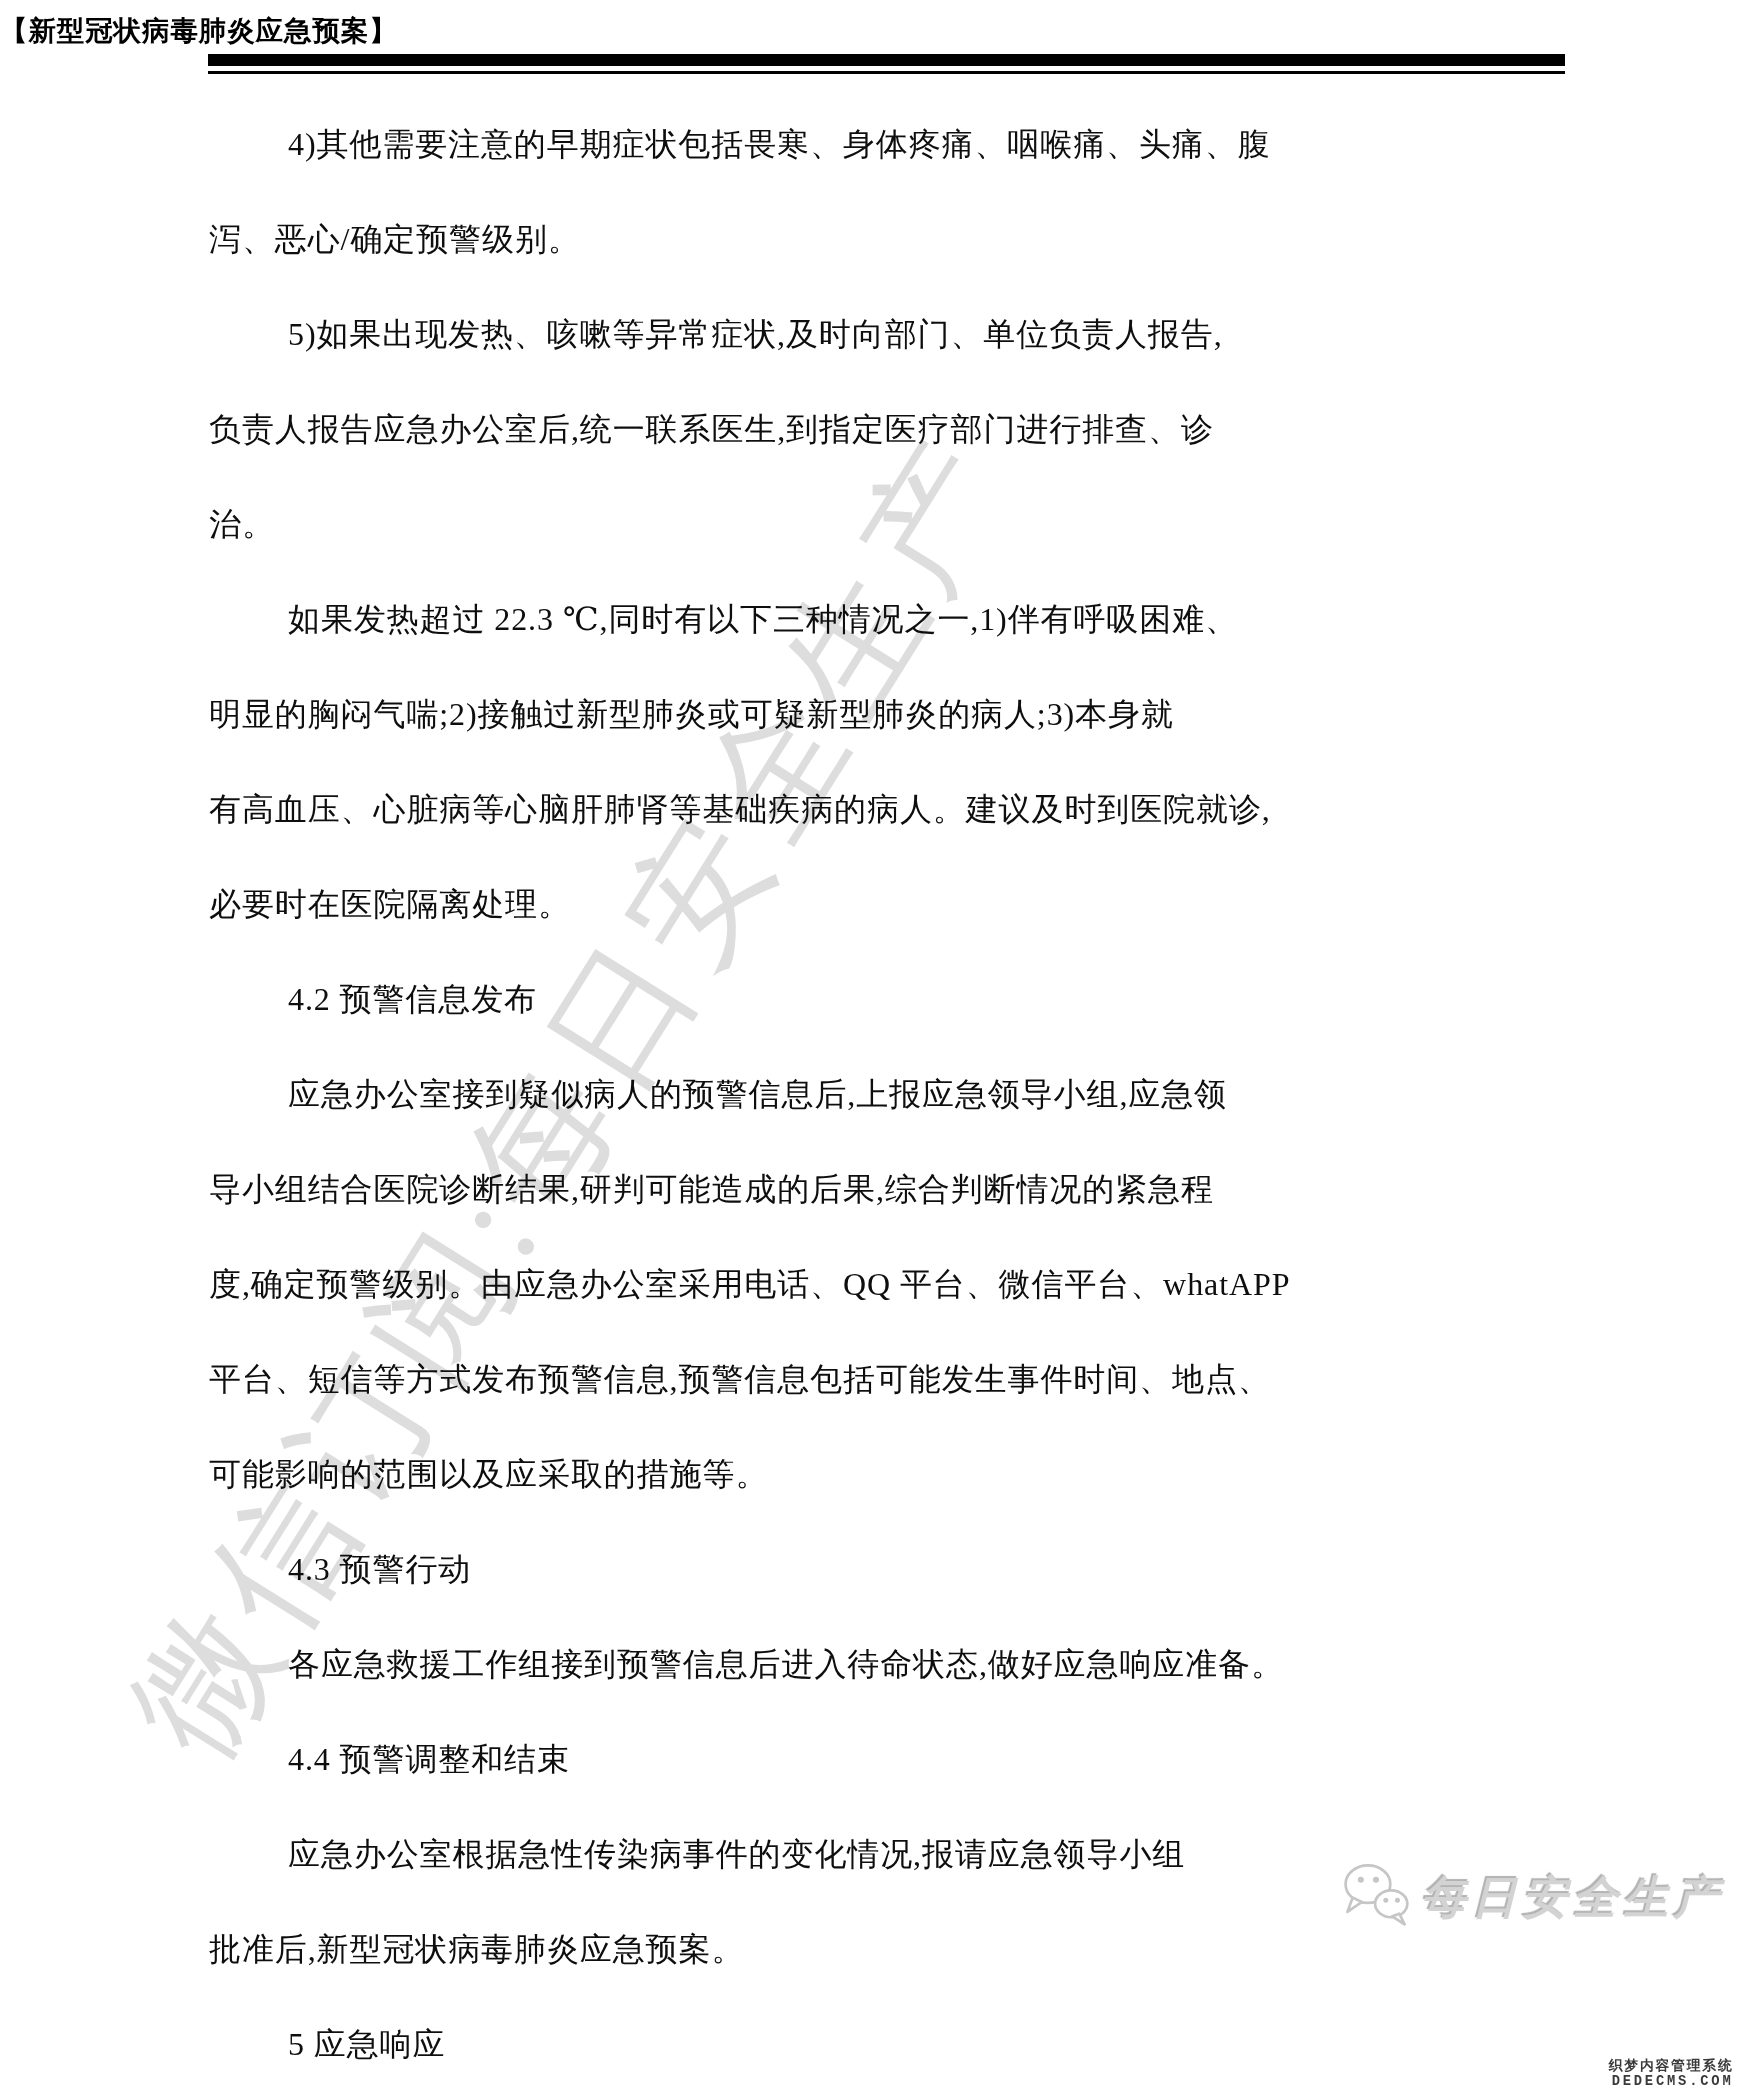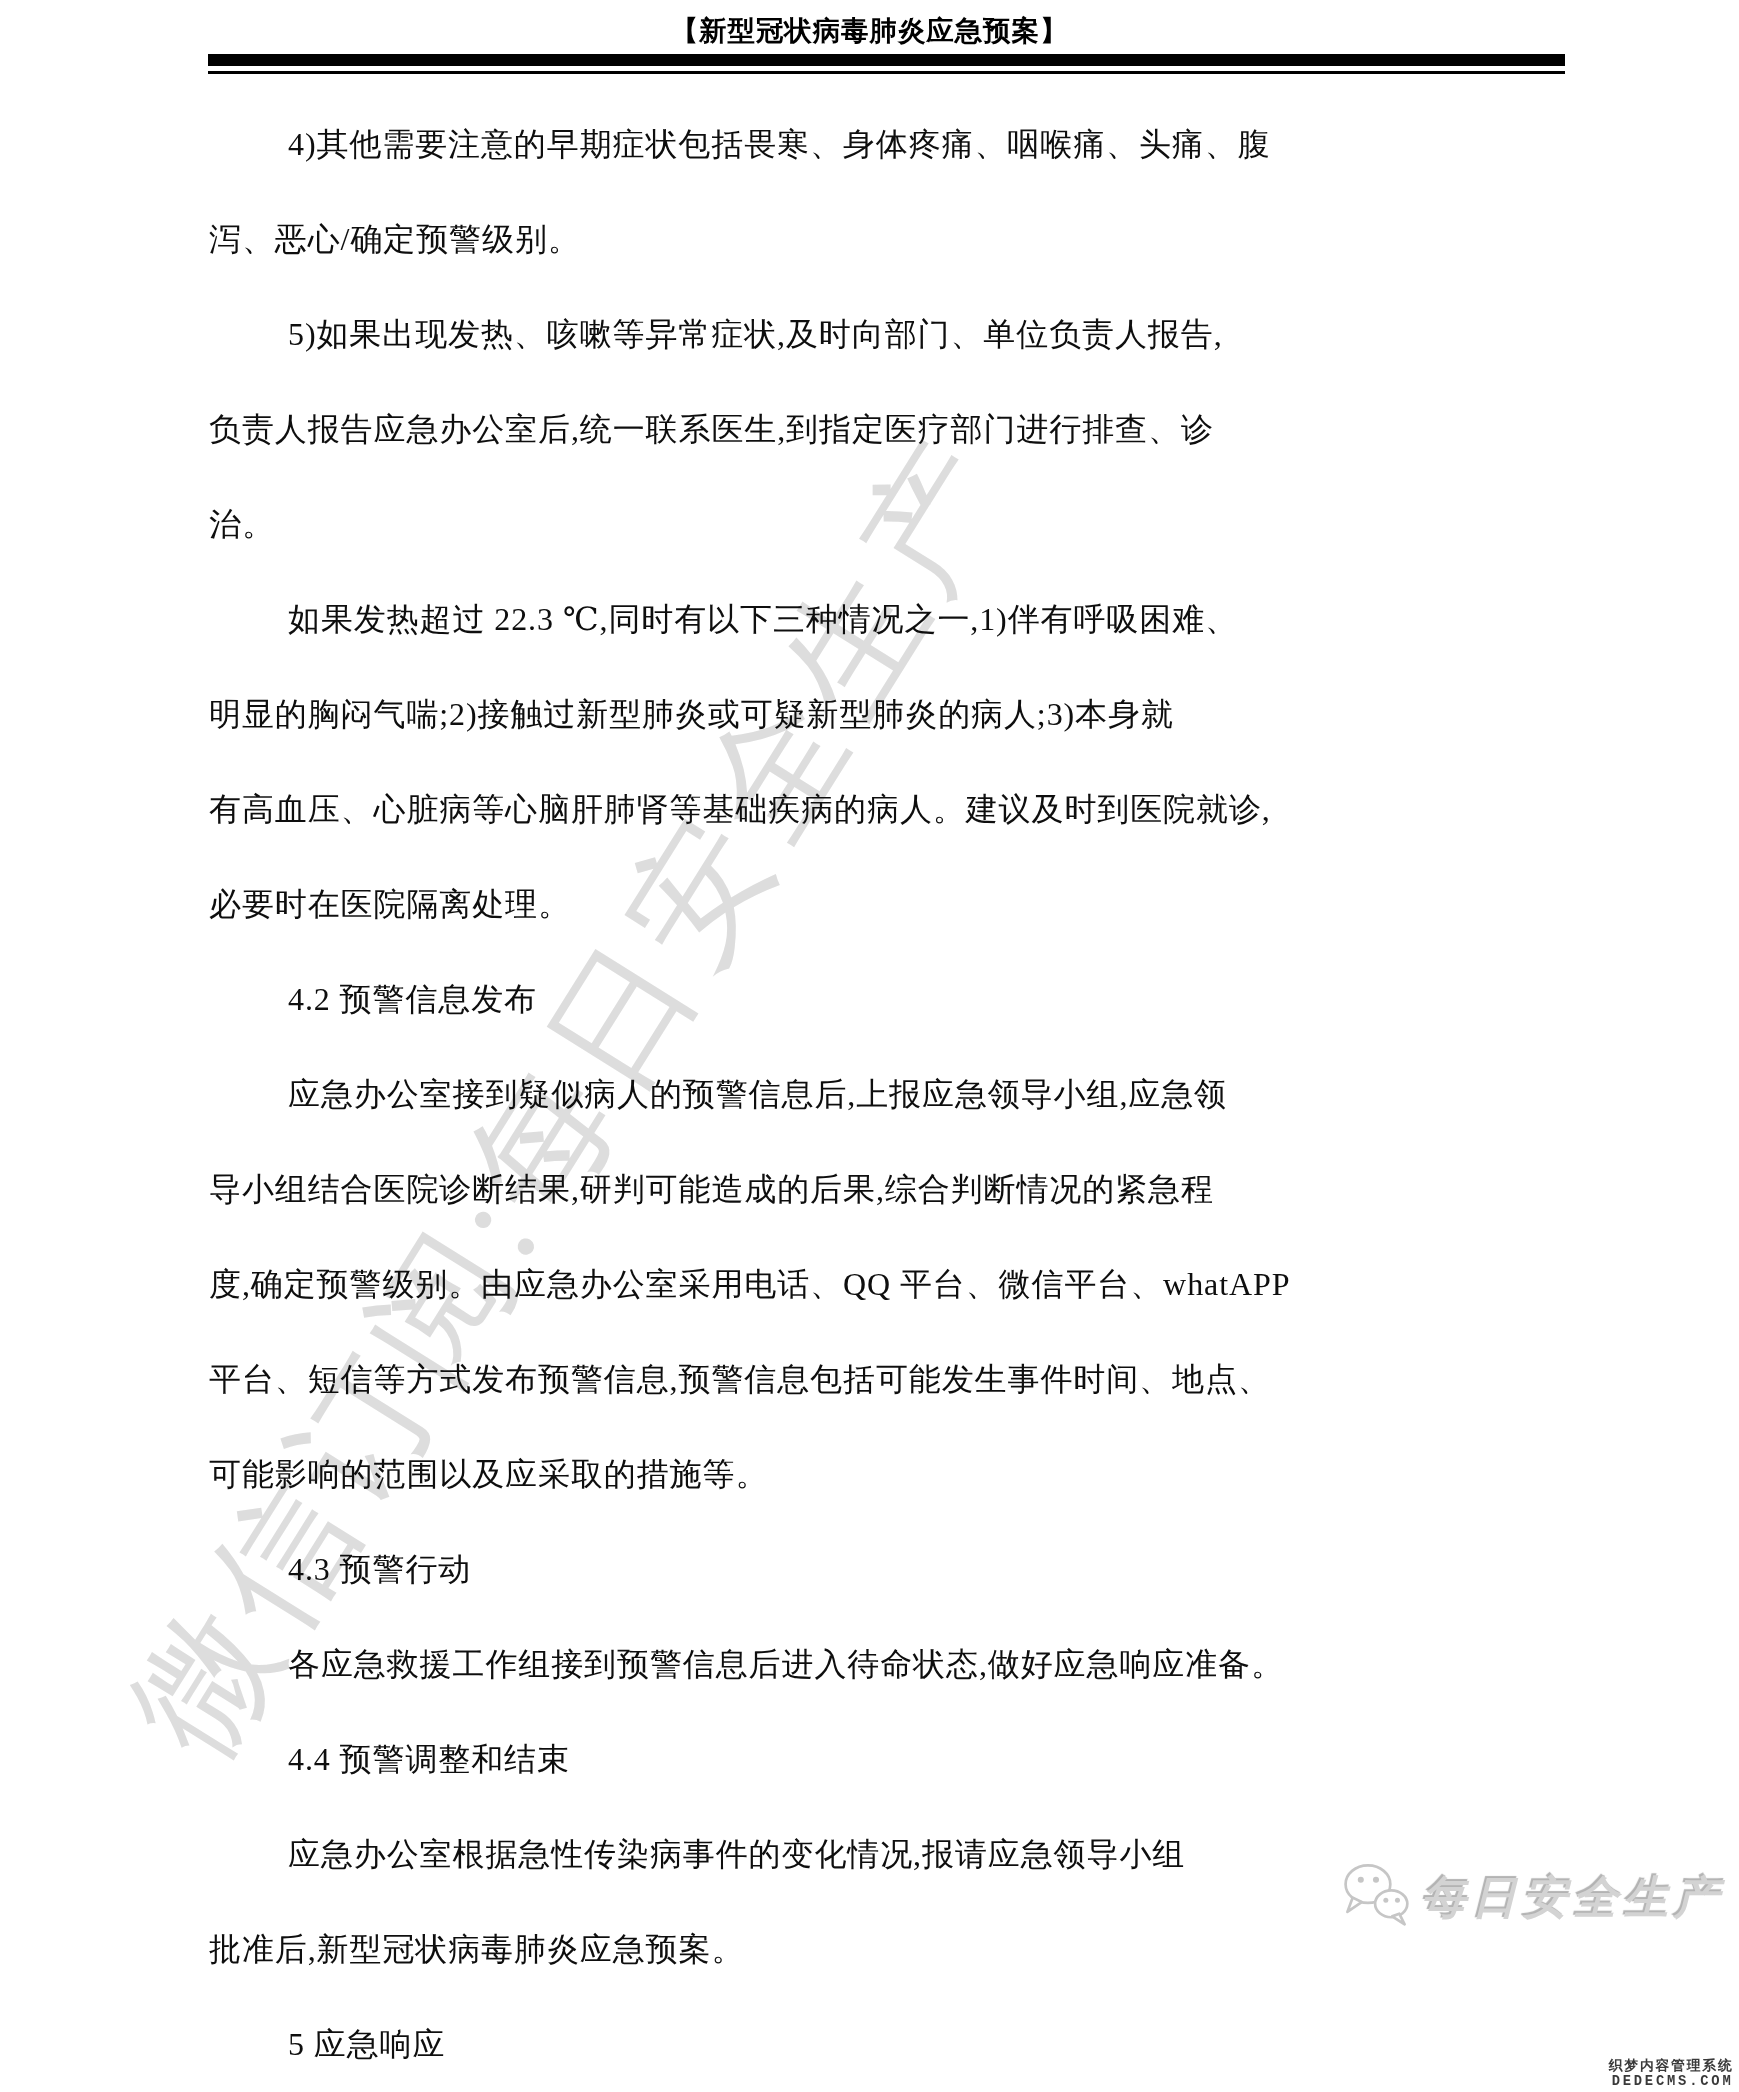--- a/index.html
+++ b/index.html
@@ -12,21 +12,21 @@
     font-family: "Liberation Serif", "DejaVu Serif", serif;
     color: #111111;
   }
 
   
   .doc-title {
     position: absolute;
     top: 13px;
     left: 0;
     width: 100%;
-    text-align: center;
+    text-align: left;
     font-family: "Liberation Sans", "DejaVu Sans", sans-serif;
     font-weight: bold;
     font-size: 27.5px;
     letter-spacing: 0.9px;
     color: #000000;
     white-space: nowrap;
   }
   .rule-thick {
     position: absolute;
     top: 54px;

